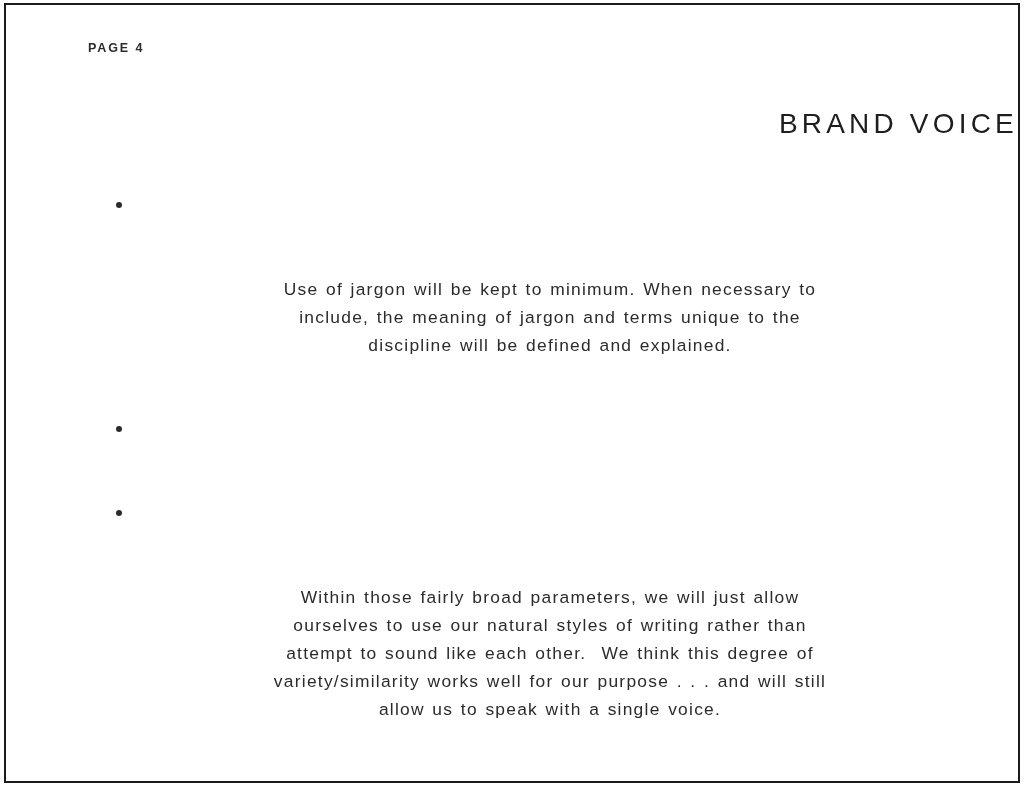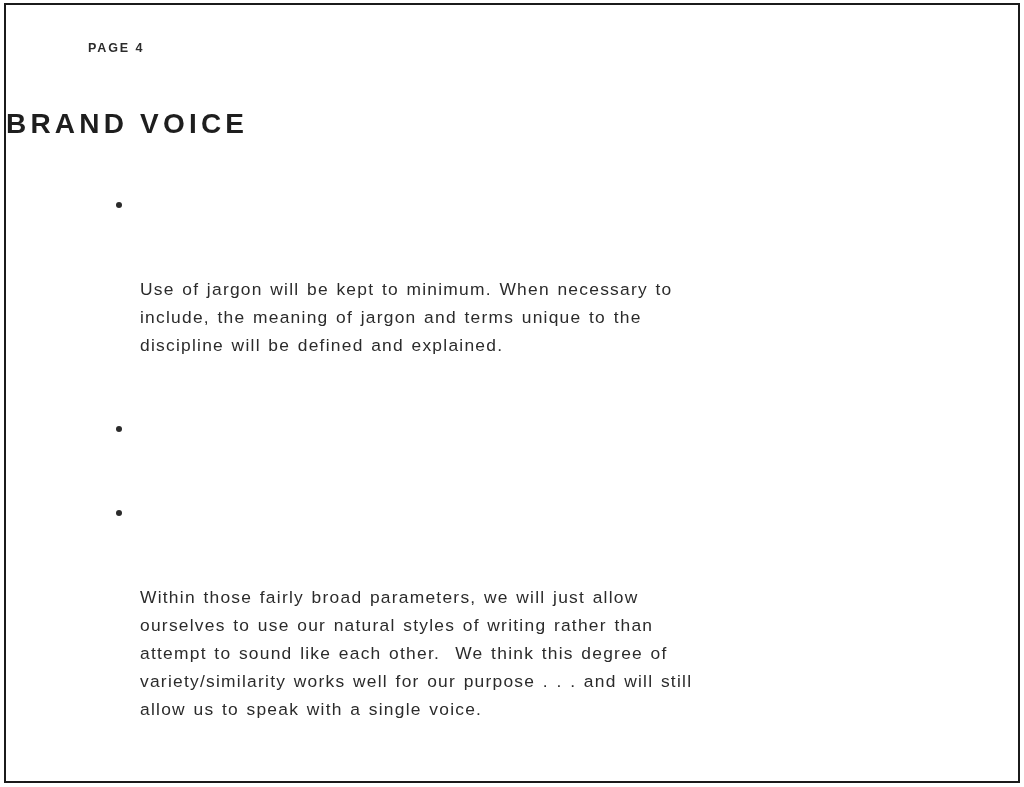--- a/index.html
+++ b/index.html
@@ -51,23 +51,23 @@
     letter-spacing: 1.9px;
     color: #2c2c2c;
     white-space: nowrap;
   }
 
   .slide-title {
     position: absolute;
     left: 0;
     right: 0;
     top: 84px;
-    text-align: left;
+    text-align: right;
     font-size: 28px;
-    font-weight: 700;
+    font-weight: 400;
     letter-spacing: 4.2px;
     color: #1e1e1e;
     white-space: nowrap;
   }
 
   .bullet-list {
     position: absolute;
     left: 104px;
     top: 186px;
     width: 850px;
@@ -79,20 +79,21 @@
   .bullet-item {
     position: relative;
     padding-left: 30px;
     margin: 0 0 0 0;
     color: #2b2b2b;
     font-size: 17.4px;
     line-height: 28px;
     letter-spacing: 1.25px;
     word-spacing: 1.5px;
     white-space: pre-wrap;
+    text-align: center;
   }
 
   .bullet-marker {
     position: absolute;
     left: 6px;
     top: 11px;
     width: 6px;
     height: 6px;
     border-radius: 50%;
     background: #2b2b2b;

